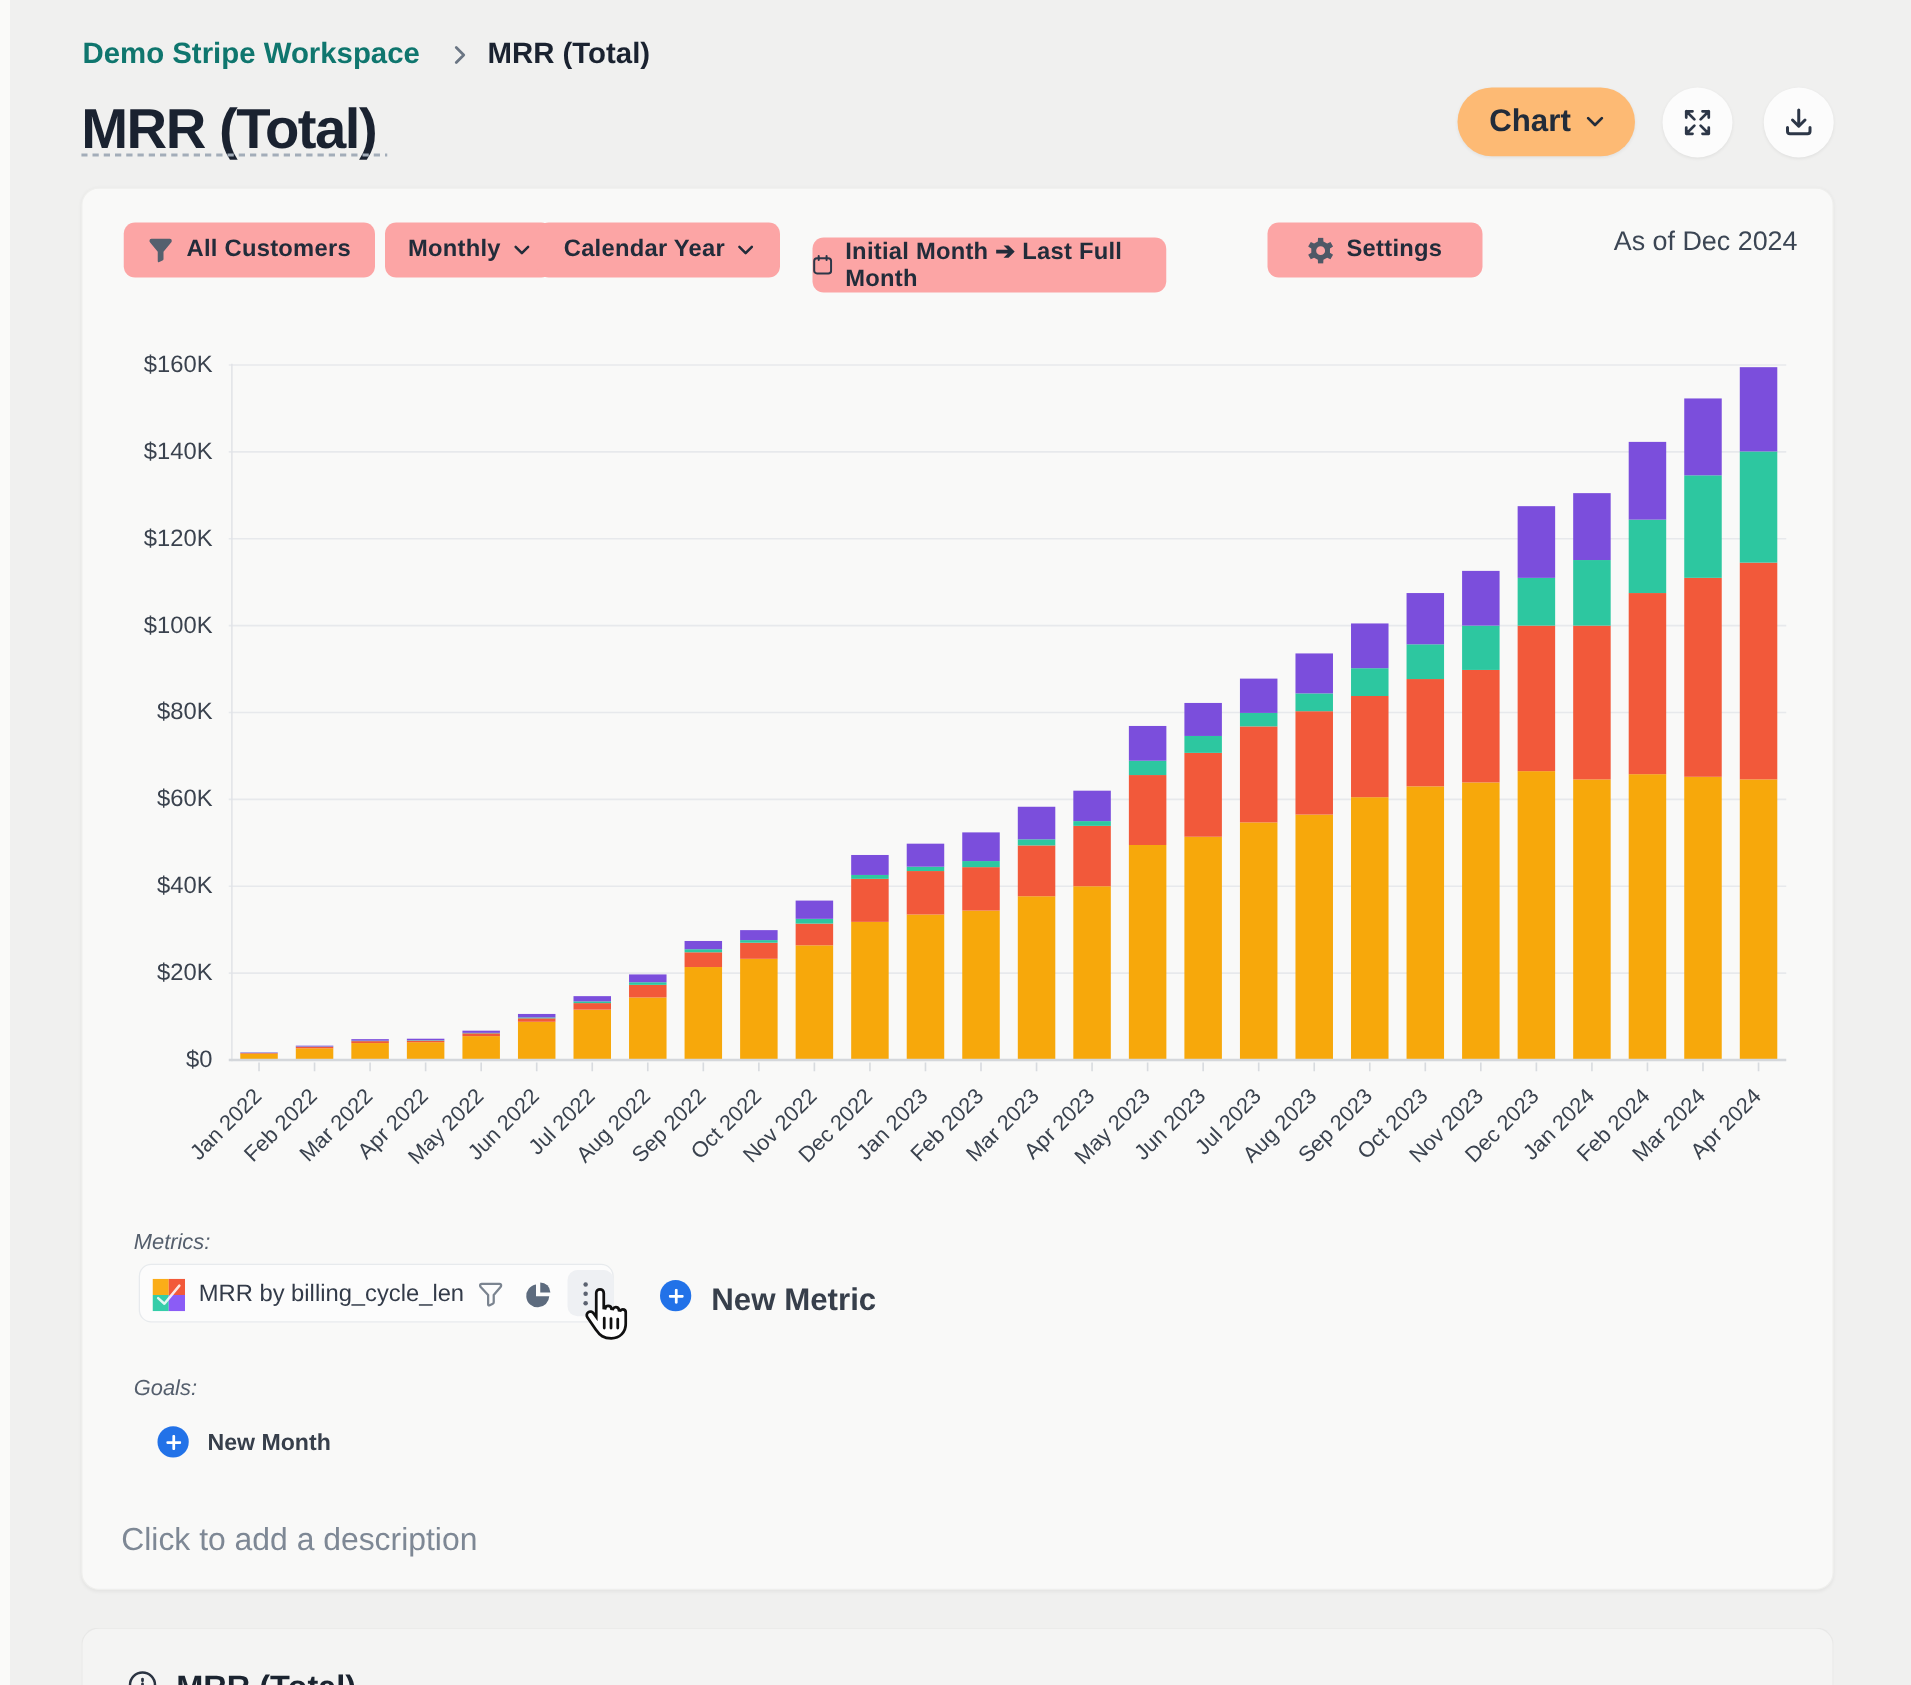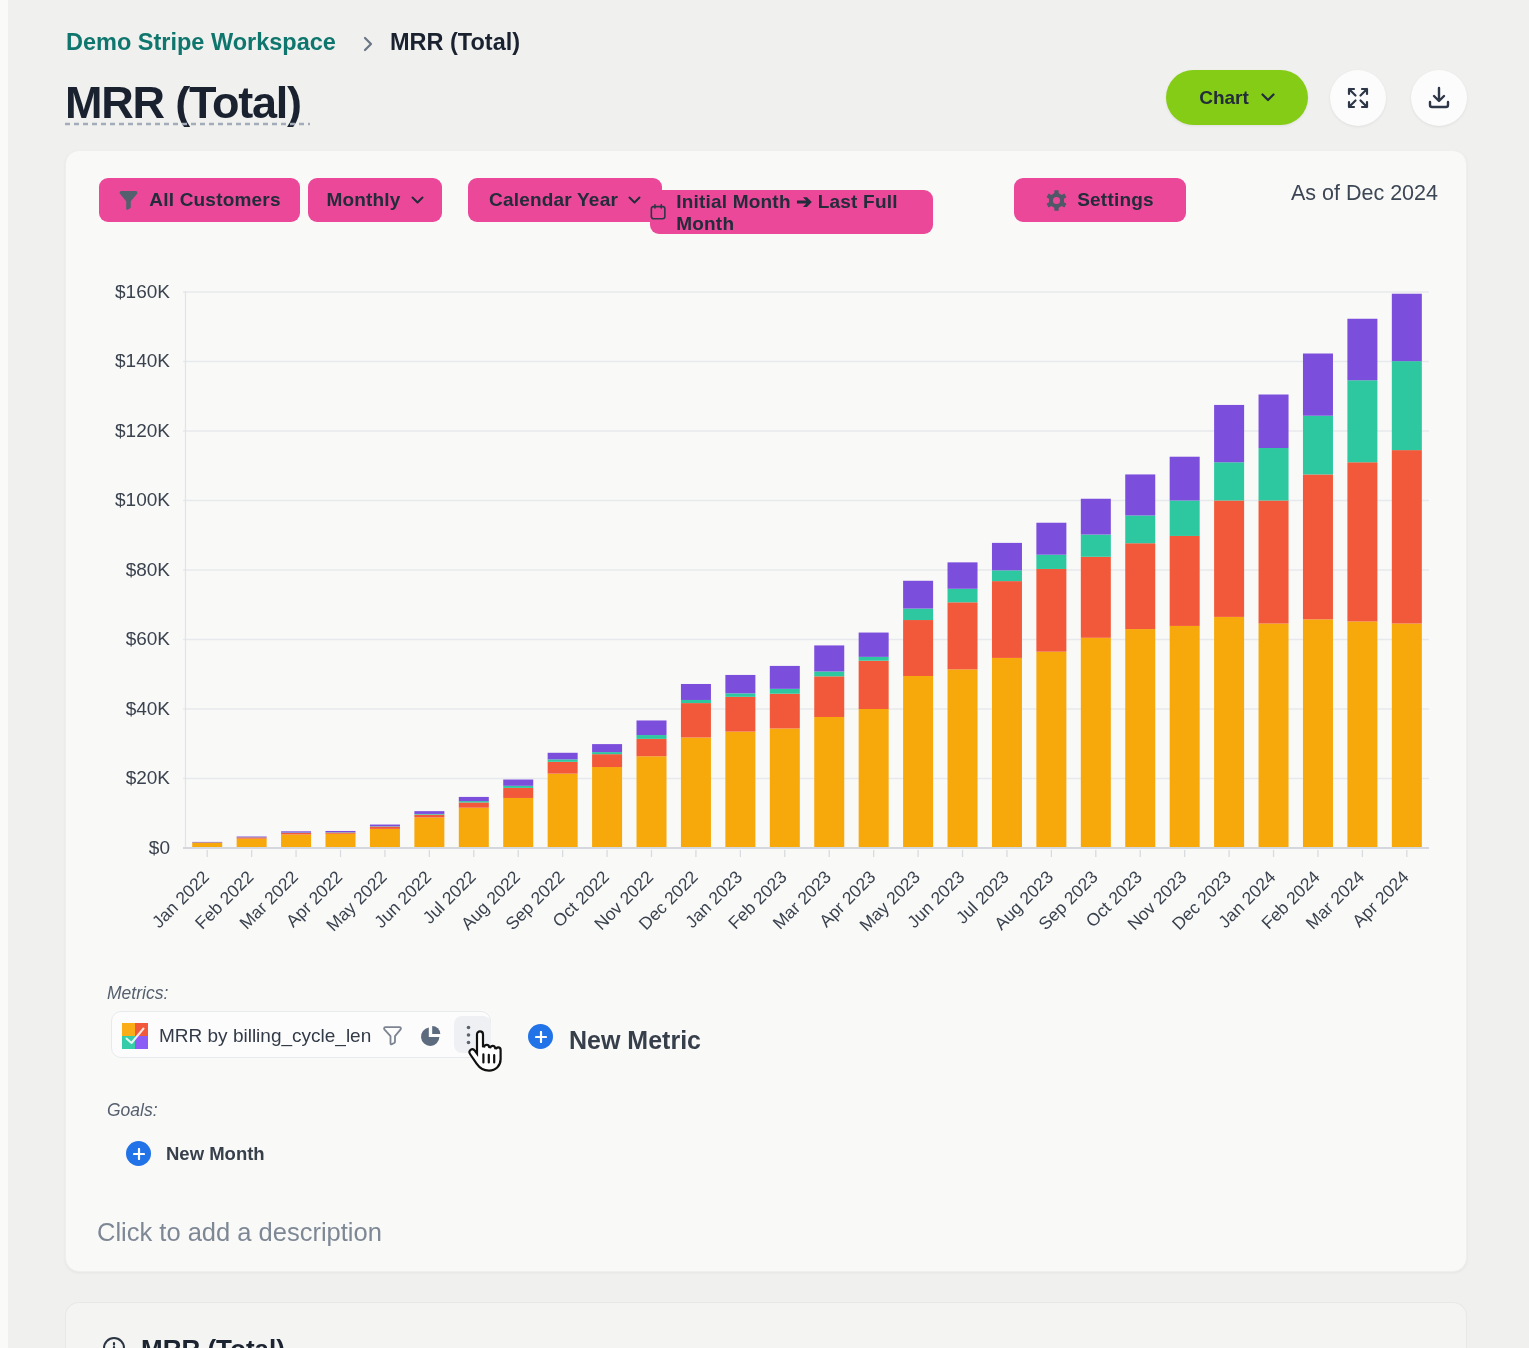--- a/index.html
+++ b/index.html
@@ -1,38 +1,38 @@
 <!DOCTYPE html>
 <html><head>
 <meta charset="utf-8">
 <style>
 * { margin:0; padding:0; box-sizing:border-box; }
 html,body { width:1529px; height:1348px; background:#f0f0ef; font-family:"Liberation Sans",sans-serif; position:relative; overflow:hidden; }
 .abs { position:absolute; }
 .card { position:absolute; background:#f9f9f8; border-radius:14px; box-shadow:0 1px 3px rgba(0,0,0,0.05); border:1px solid #efefed; }
-.chip { position:absolute; height:44px; background:#ec4899; border-radius:9px; display:flex; align-items:center; justify-content:center; gap:10px; font-size:19px; font-weight:700; color:#222c3a; letter-spacing:0.2px; }
+.chip { position:absolute; height:44px; background:#fca5a5; border-radius:9px; display:flex; align-items:center; justify-content:center; gap:10px; font-size:19px; font-weight:700; color:#222c3a; letter-spacing:0.2px; }
 .circlebtn { position:absolute; width:56px; height:56px; border-radius:50%; background:#fcfcfc; box-shadow:0 1px 3px rgba(0,0,0,0.07); display:flex; align-items:center; justify-content:center; }
 .bluecircle { position:absolute; width:25px; height:25px; border-radius:50%; background:#2272e8; display:flex; align-items:center; justify-content:center; }
 </style>
 </head>
 <body>
 <div class="abs" style="left:0;top:0;width:8px;height:1348px;background:#fafaf9"></div>
 
 <div class="abs" style="left:66px;top:29px;font-size:23.5px;color:#0f766e;font-weight:700">Demo Stripe Workspace</div>
 <svg class="abs" style="left:361px;top:34px" width="14" height="20" viewBox="0 0 14 20">
     <path d="M4 4 L10 10 L4 16" stroke="#6b7684" stroke-width="2.2" fill="none" stroke-linecap="round" stroke-linejoin="round"></path>
   </svg>
 <div class="abs" style="left:390px;top:29px;font-size:23.5px;color:#1a2230;font-weight:700">MRR (Total)</div>
 
 <div class="abs" style="left:65px;top:77px;font-size:45px;font-weight:700;color:#1a2230;letter-spacing:-1.2px">MRR (Total)</div>
 <svg class="abs" style="left:65px;top:122px" width="245" height="4" viewBox="0 0 245 4">
     <line x1="0" y1="2" x2="245" y2="2" stroke="#a3adb9" stroke-width="2.4" stroke-dasharray="5 4"></line>
   </svg>
 
-<div class="abs" style="left:1166px;top:70px;width:142px;height:55px;border-radius:28px;background:#84cc16;box-shadow:0 1px 3px rgba(0,0,0,0.07);display:flex;align-items:center;justify-content:center;gap:12px;font-size:19px;font-weight:700;color:#222c3a">Chart
+<div class="abs" style="left:1166px;top:70px;width:142px;height:55px;border-radius:28px;background:#fdba74;box-shadow:0 1px 3px rgba(0,0,0,0.07);display:flex;align-items:center;justify-content:center;gap:12px;font-size:25px;font-weight:700;color:#222c3a">Chart
 <svg width="14" height="9" viewBox="0 0 14 9">
       <path d="M1.5 1.5 L7 7 L12.5 1.5" stroke="#222c3a" stroke-width="2.2" fill="none" stroke-linecap="round" stroke-linejoin="round"></path>
     </svg>
 </div>
 <div class="circlebtn" style="left:1330px;top:70px">
 <svg width="26" height="26" viewBox="0 0 26 26" stroke="#2d3748" stroke-width="2.2" fill="none" stroke-linecap="round" stroke-linejoin="round">
 <path d="M10.5 10.5 L4 4 M4 9 L4 4 L9 4"></path>
 <path d="M15.5 10.5 L22 4 M17 4 L22 4 L22 9"></path>
 <path d="M10.5 15.5 L4 22 M4 17 L4 22 L9 22"></path>
 <path d="M15.5 15.5 L22 22 M22 17 L22 22 L17 22"></path>
@@ -50,21 +50,21 @@
 <div class="chip" style="left:99px;top:178px;width:201px">
 <svg width="21" height="21" viewBox="0 0 20 20">
       <path d="M1.5 2.5 Q1.5 1 3 1 L17 1 Q18.5 1 18.5 2.5 Q18.5 3.2 18 3.8 L12.2 10.8 L12.2 16.3 Q12.2 17.1 11.4 17.5 L9 18.7 Q7.8 19.2 7.8 17.9 L7.8 10.8 L2 3.8 Q1.5 3.2 1.5 2.5 Z" fill="#55606e"></path>
     </svg>
 All Customers</div>
 <div class="chip" style="left:308px;top:178px;width:134px">Monthly
 <svg width="13" height="8" viewBox="0 0 13 8">
       <path d="M1.5 1.5 L6.5 6.5 L11.5 1.5" stroke="#222c3a" stroke-width="2" fill="none" stroke-linecap="round" stroke-linejoin="round"></path>
     </svg>
 </div>
-<div class="chip" style="left:468px;top:178px;width:194px">Calendar Year
+<div class="chip" style="left:430px;top:178px;width:194px">Calendar Year
 <svg width="13" height="8" viewBox="0 0 13 8">
       <path d="M1.5 1.5 L6.5 6.5 L11.5 1.5" stroke="#222c3a" stroke-width="2" fill="none" stroke-linecap="round" stroke-linejoin="round"></path>
     </svg>
 </div>
 <div class="chip" style="left:650px;top:190px;width:283px">
 <svg width="18" height="18" viewBox="0 0 18 18" stroke="#2d3748" stroke-width="1.8" fill="none">
       <rect x="1.5" y="3" width="15" height="13.5" rx="2.5"></rect>
       <path d="M5.5 1 L5.5 4.5 M12.5 1 L12.5 4.5" stroke-linecap="round"></path>
     </svg>
 Initial Month ➔ Last Full Month</div>

